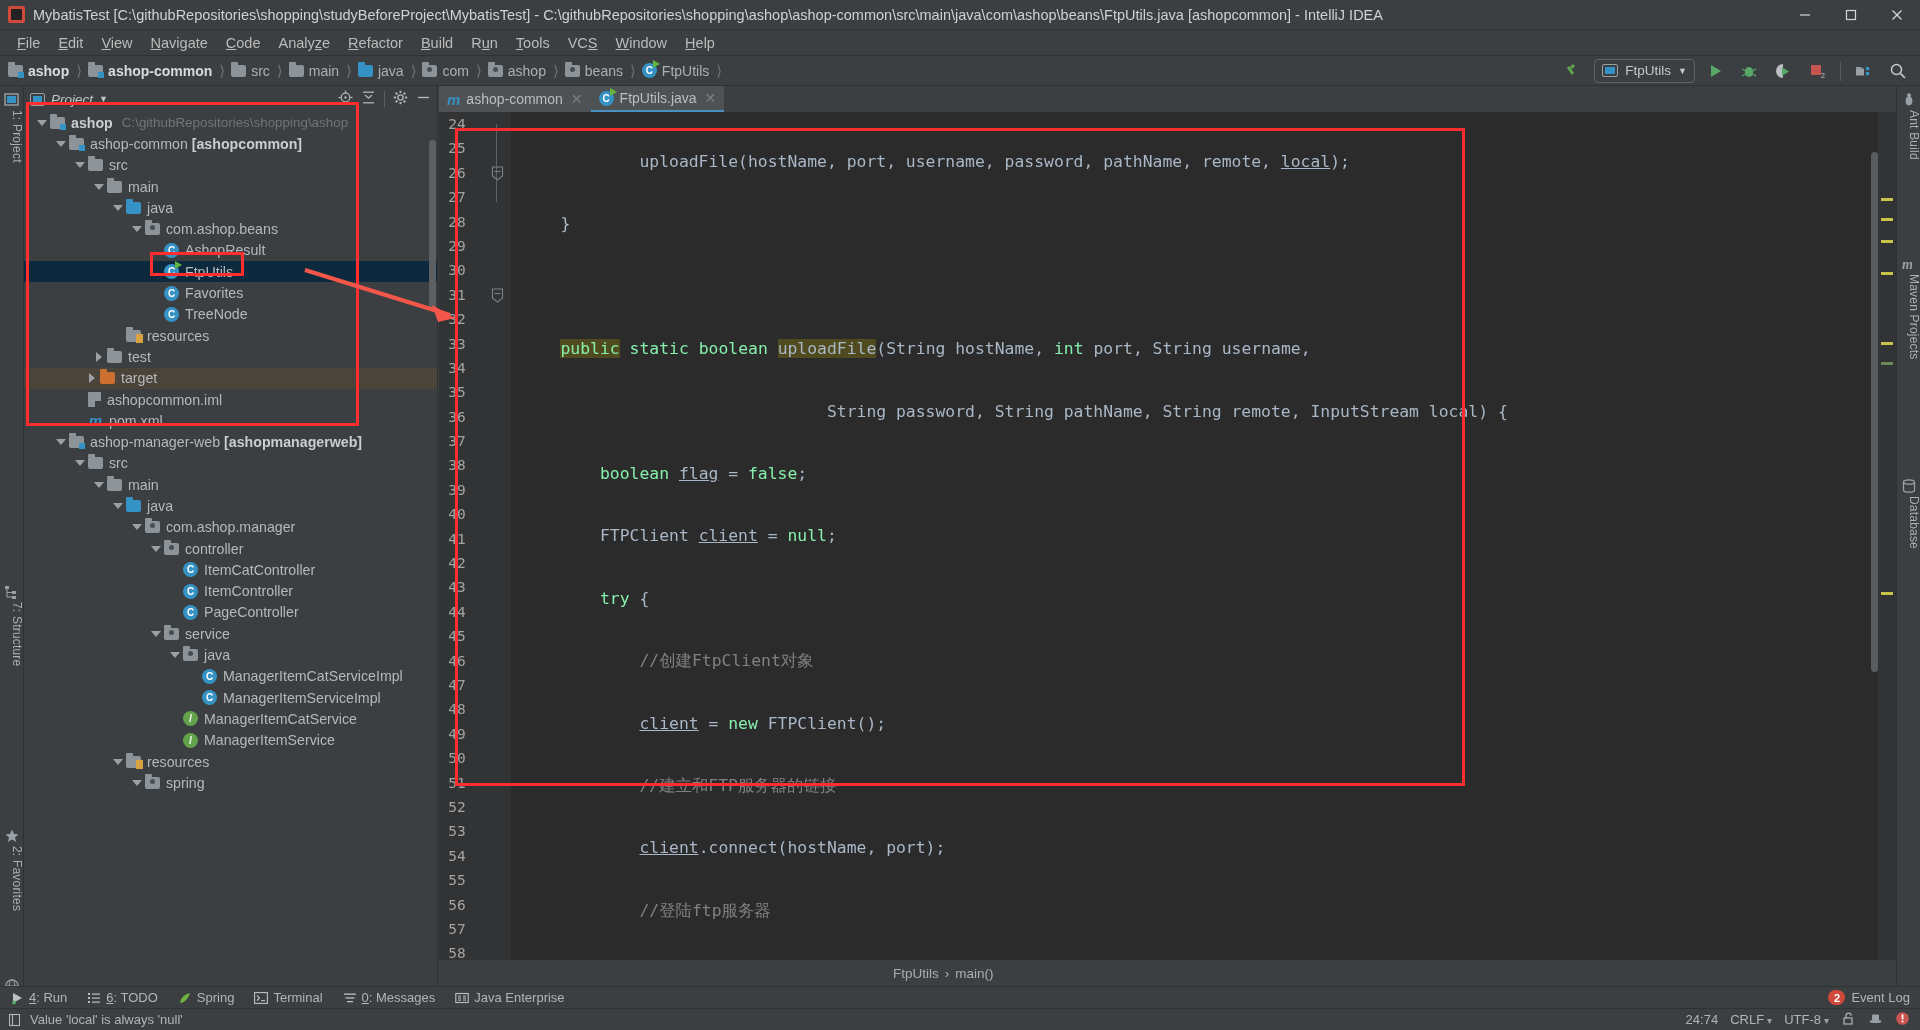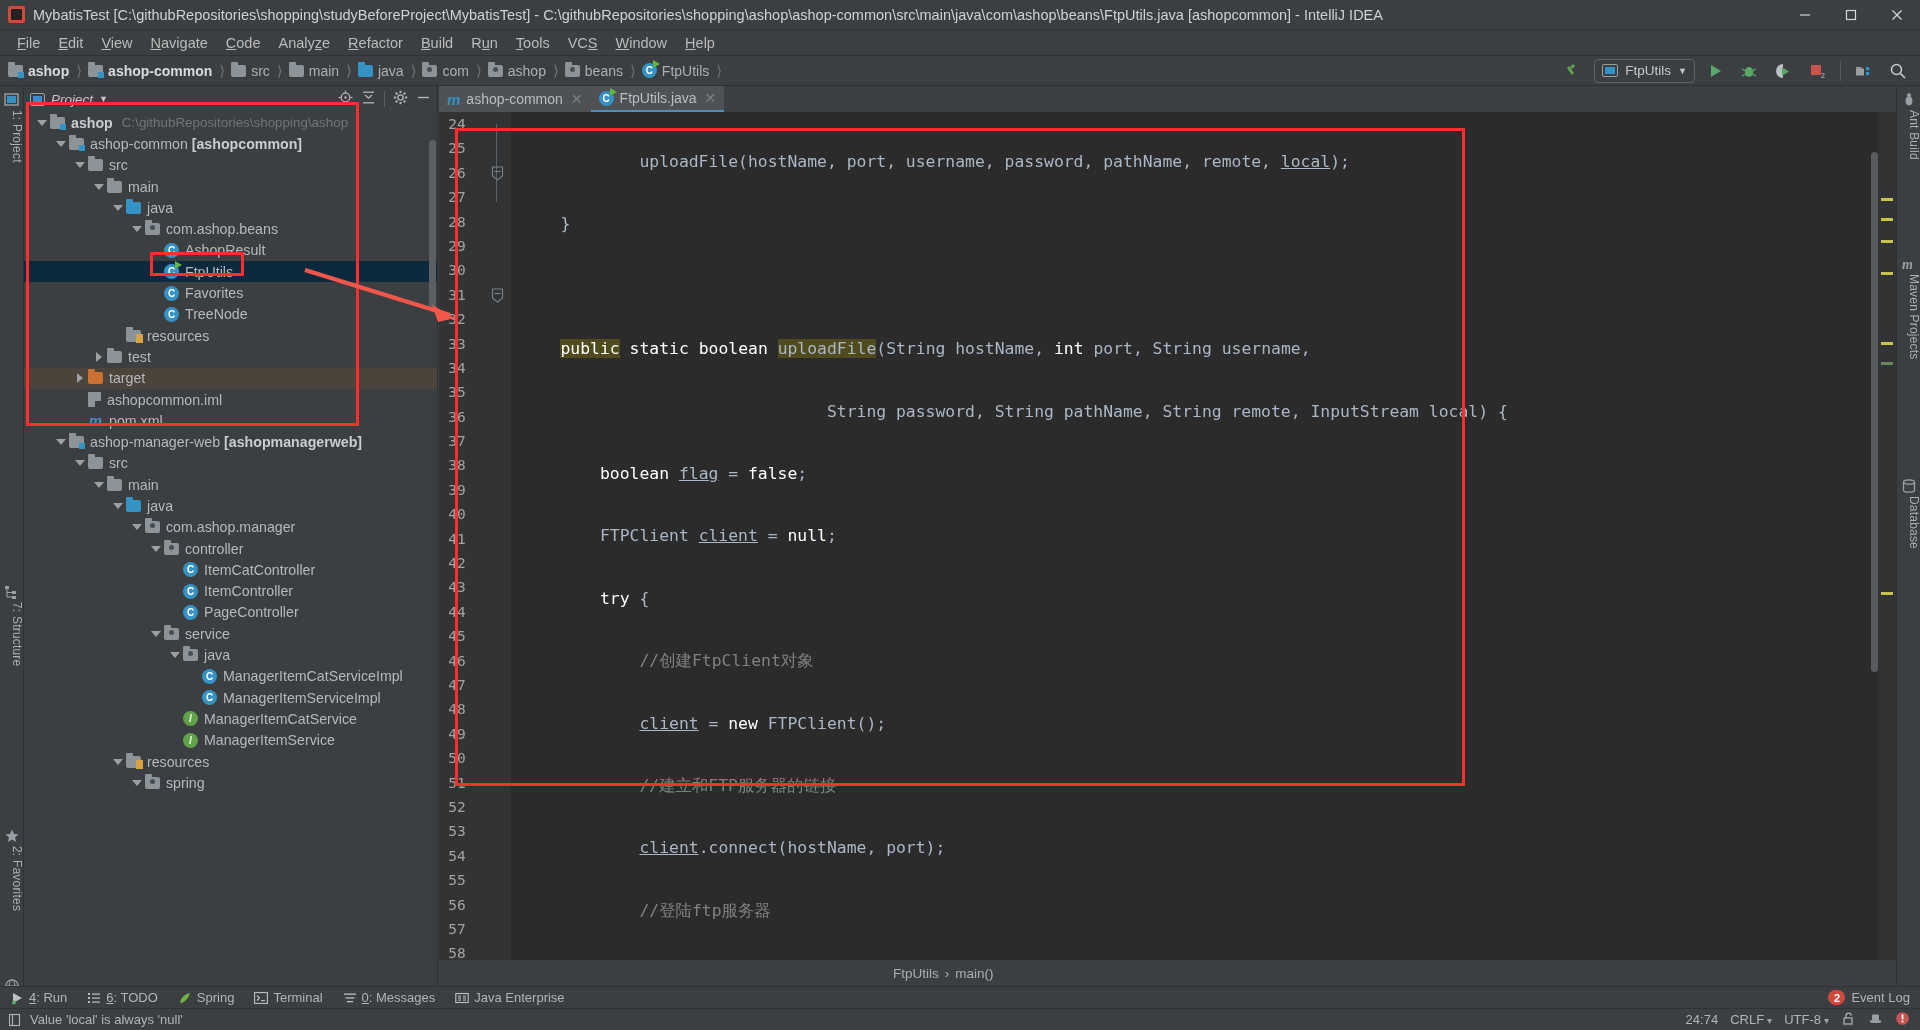--- a/index.html
+++ b/index.html
@@ -128,21 +128,21 @@
   }
   .tree {
     position: absolute; top: 26px; left: 0; right: 0; bottom: 0;
     overflow: hidden; font-size: 14.2px; color: #b4b9bd;
   }
   .trow {
     height: 21.3px; display: flex; align-items: center; white-space: nowrap;
     padding-right: 4px;
   }
   .trow.sel { background: #0d293e; }
-  .trow.target-hl { background: #4b443a; }
+  .trow.target-hl { background: #4b443a; padding-left: 12px; }
   .twist {
     width: 16px; flex: 0 0 auto; display: flex; align-items: center; justify-content: center;
   }
   .twist i {
     display: block; width: 0; height: 0;
   }
   .twist.down i { border-left: 5px solid transparent; border-right: 5px solid transparent; border-top: 6px solid #9aa0a4; }
   .twist.right i { border-top: 5px solid transparent; border-bottom: 5px solid transparent; border-left: 6px solid #9aa0a4; }
   .tlabel { margin-left: 6px; }
   .tlabel b { font-weight: bold; color: #c9ced1; }
@@ -194,21 +194,21 @@
     color: #7d8184; font-size: 11px;
   }
   .foldline { position:absolute; left:57px; width:1px; background:#5d6164; }
 
   .code {
     position: absolute; left: 72px; top: 0; right: 0; bottom: 0;
     font-family: "DejaVu Sans Mono", monospace; font-size: 16.4px;
     color: #a9b7c6; white-space: pre;
   }
   .code .ln { height: 24.4px; line-height: 24.4px; padding-left: 10px; }
-  .kw { color: #ffffff; }
+  .kw { color: #86efac; }
   .cm  { color: #808080; }
   .lv  { color: #a9b7c6; text-decoration: underline; }
   .hl  { background: #4f4b1f; }
   .ident { color: #a9b7c6; }
 
   .ed-scroll-v {
     position: absolute; right: 18px; top: 40px; width: 7px; height: 520px;
     background: #595c5e; border-radius: 4px;
   }
   .marker-strip {

